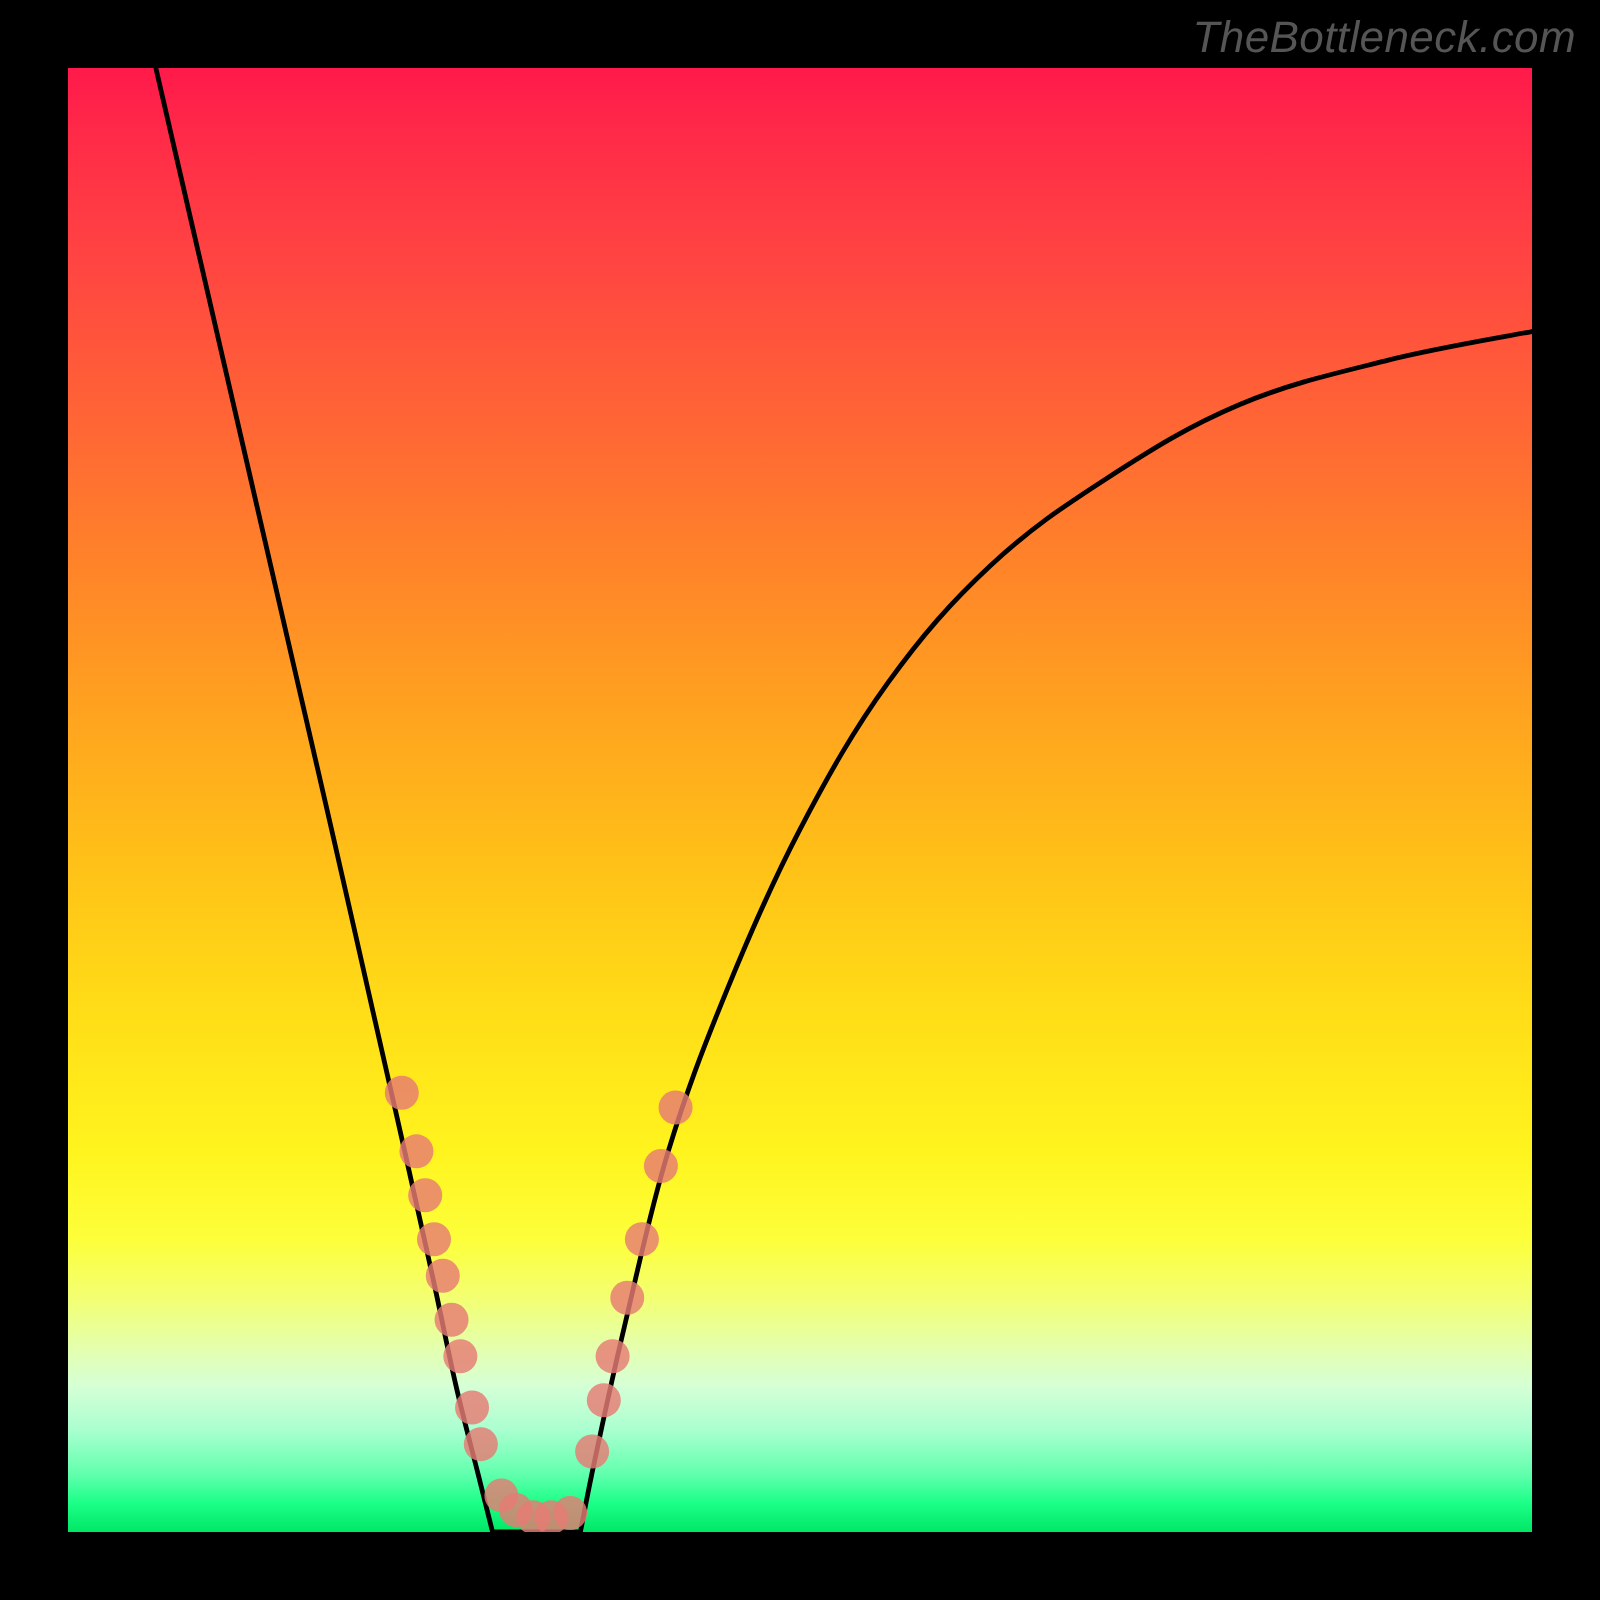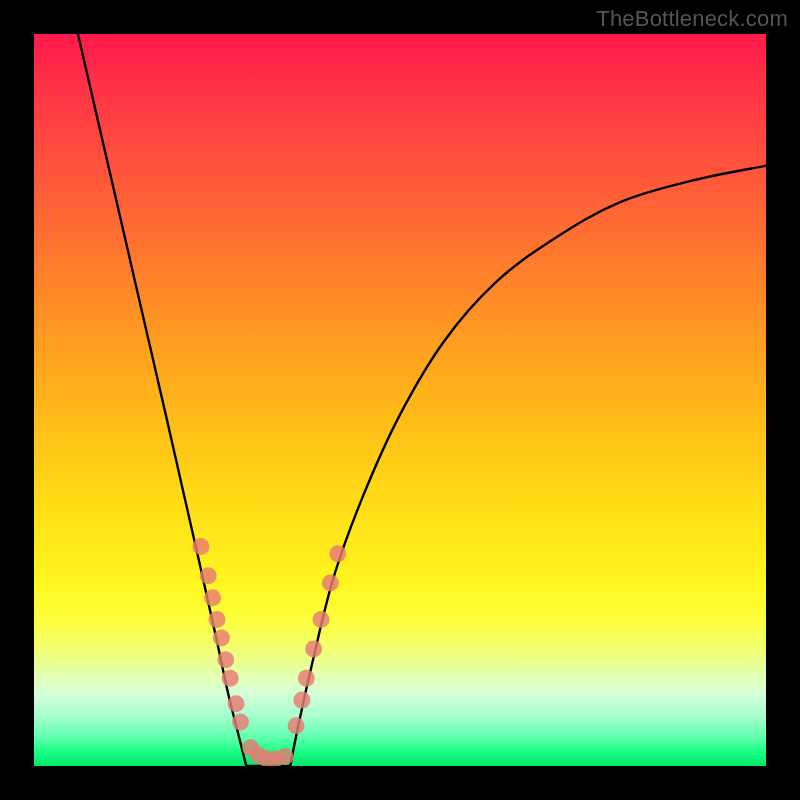--- a/index.html
+++ b/index.html
@@ -53,20 +53,21 @@
   }
   .watermark {
     position: absolute;
     top: 6px;
     right: 12px;
     color: #555;
     font-size: 22px;
     font-weight: 500;
     letter-spacing: 0.2px;
     font-family: Arial, Helvetica, sans-serif;
+    font-style: italic;
   }
   svg.overlay {
     position: absolute;
     inset: 0;
   }
   .curve {
     fill: none;
     stroke: #000;
     stroke-width: 2.4;
     stroke-linecap: round;

